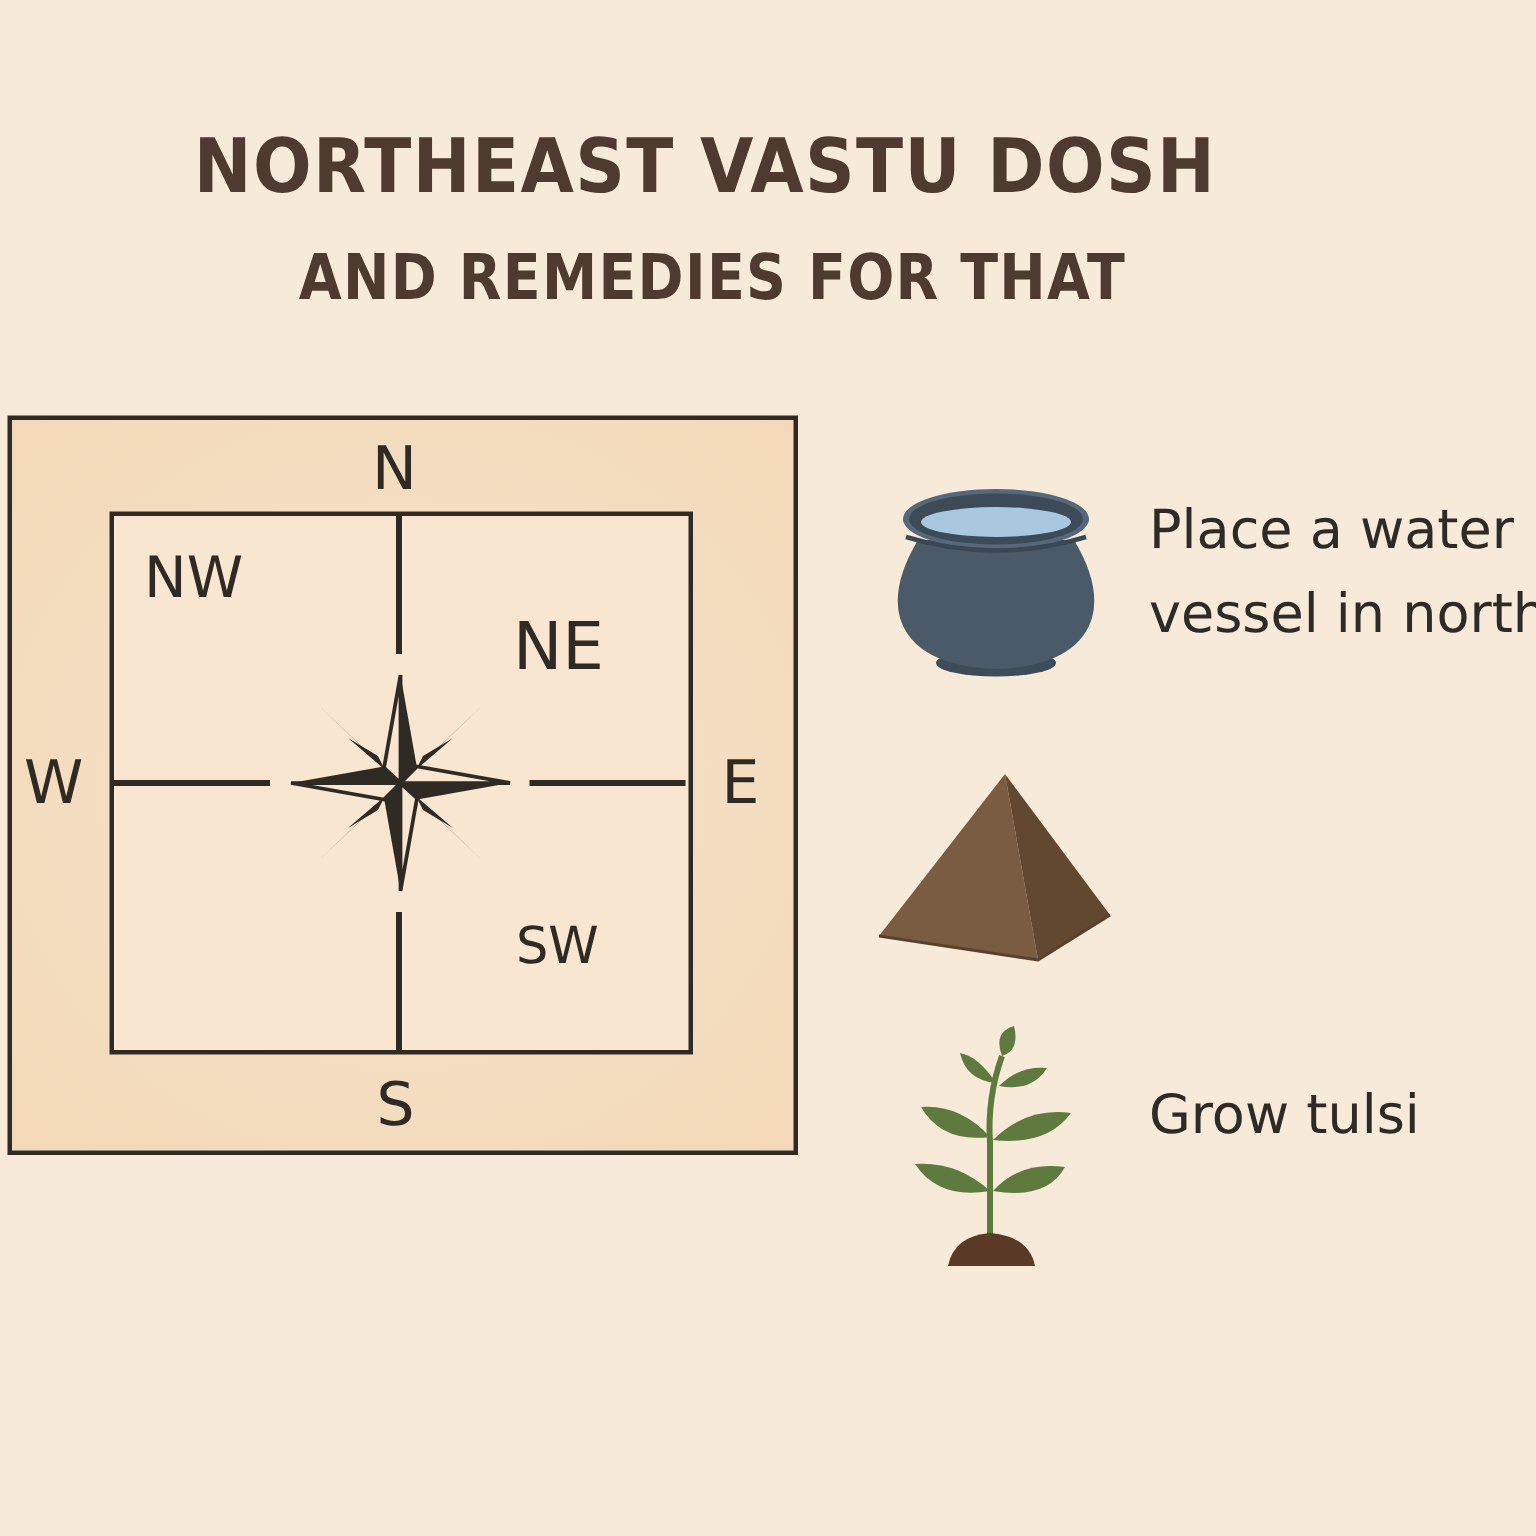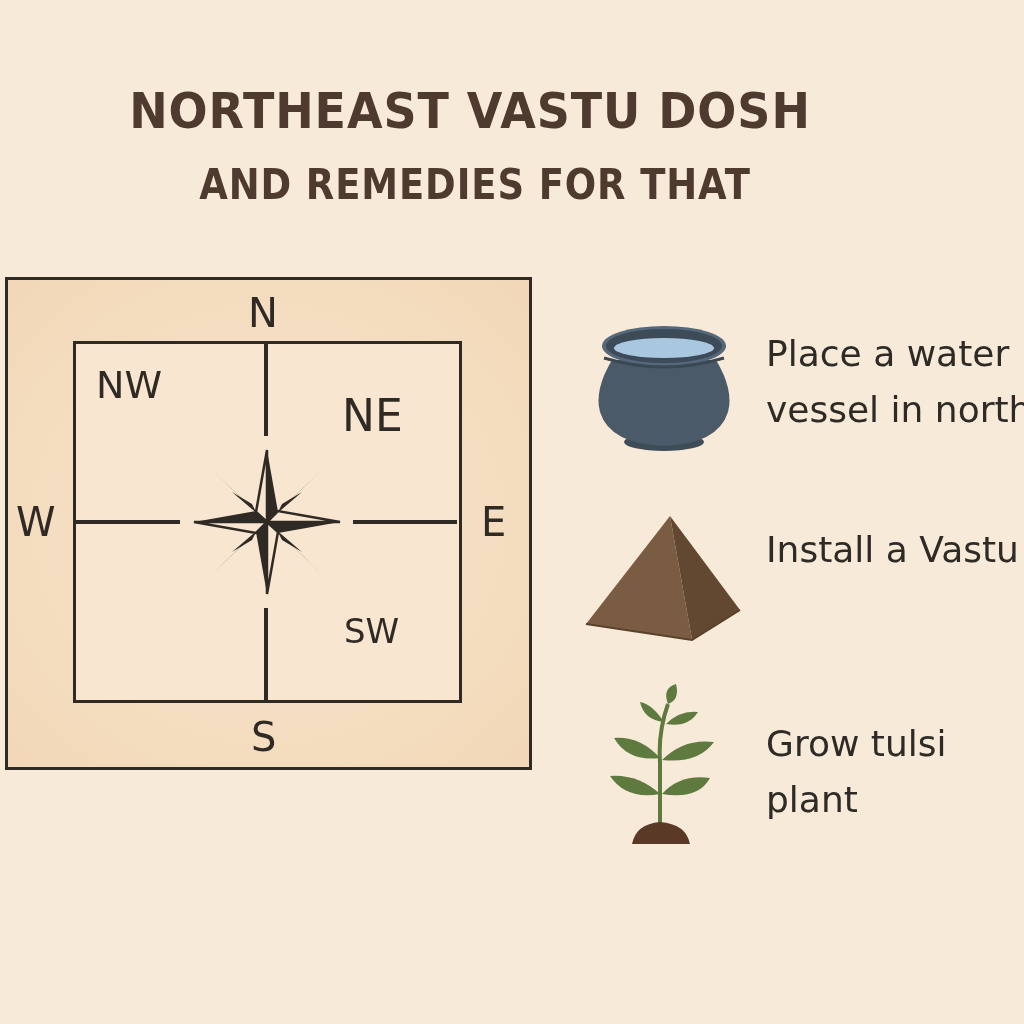--- a/index.html
+++ b/index.html
@@ -57,21 +57,21 @@
   <div class="line" style="left:264px; top:608px; width:4px; height:92px;"></div>
   <div class="line" style="left:76px; top:520px; width:104px; height:4px;"></div>
   <div class="line" style="left:353px; top:520px; width:104px; height:4px;"></div>
 
   <div class="dir" style="left:248px; top:293px; font-size:40px;">N</div>
   <div class="dir" style="left:251px; top:717px; font-size:40px;">S</div>
   <div class="dir" style="left:16px; top:502px; font-size:40px;">W</div>
   <div class="dir" style="left:481px; top:502px; font-size:40px;">E</div>
 
   <div class="dir" style="left:96px; top:366px; font-size:38px;">NW</div>
-  <div class="dir" style="left:342px; top:394px; font-size:44px;">NE</div>
+  <div class="dir" style="left:342px; top:410px; font-size:44px;">NE</div>
   <div class="dir" style="left:344px; top:614px; font-size:34px;">SW</div>
 
   <svg class="compass-svg" width="150" height="152" viewBox="0 0 150 152">
 
     <polygon points="75,76 20,24 62,64" fill="#2f2a24"></polygon>
     <polygon points="75,76 130,24 88,64" fill="#2f2a24"></polygon>
     <polygon points="75,76 20,128 62,88" fill="#2f2a24"></polygon>
     <polygon points="75,76 130,128 88,88" fill="#2f2a24"></polygon>
     <polygon points="75,76 40,46 60,58 66,70" fill="#2f2a24"></polygon>
     <polygon points="75,76 110,46 90,58 84,70" fill="#2f2a24"></polygon>
@@ -109,34 +109,32 @@
     </div>
   </div>
 
   <div>
     <svg class="remedy-icon" style="left:584px; top:514px;" width="160" height="128" viewBox="0 0 160 128">
       <polygon points="86,2 2,110 108,126" fill="#7a5c42"></polygon>
       <polygon points="86,2 108,126 156,96" fill="#634831"></polygon>
       <polyline points="2,110 108,126 156,96" stroke="#5a412c" stroke-width="2" fill="none"></polyline>
     </svg>
     <div class="remedy-text" style="left:766px; top:522px;">
-      <span>Install a Vastu</span>
     </div>
   </div>
 
   <div>
     <svg class="remedy-icon" style="left:610px; top:682px;" width="110" height="162" viewBox="0 0 110 162">
       <path d="M50 150 L50 80 Q48 50 58 22" stroke="#5e7a3e" stroke-width="4" fill="none"></path>
       <path d="M58 22 Q52 6 66 2 Q70 18 58 22 Z" fill="#5e7a3e"></path>
       <path d="M54 40 Q42 22 30 20 Q34 38 54 40 Z" fill="#5e7a3e"></path>
       <path d="M56 42 Q70 28 88 30 Q78 46 56 42 Z" fill="#5e7a3e"></path>
       <path d="M50 76 Q30 54 4 56 Q18 80 50 76 Z" fill="#5e7a3e"></path>
       <path d="M52 78 Q74 56 104 60 Q88 82 52 78 Z" fill="#5e7a3e"></path>
       <path d="M50 112 Q28 92 0 94 Q16 118 50 112 Z" fill="#5e7a3e"></path>
       <path d="M52 112 Q70 92 100 96 Q88 118 52 112 Z" fill="#5e7a3e"></path>
       <path d="M22 162 Q26 142 50 140 Q76 142 80 162 Z" fill="#5a3a26"></path>
     </svg>
-    <div class="remedy-text" style="left:766px; top:716px;">
+    <div class="remedy-text" style="left:766px; top:716px;text-align:center;">
       <span>Grow tulsi</span>
-      <span>plant</span>
     </div>
   </div>
 </div>
 
 </body></html>

